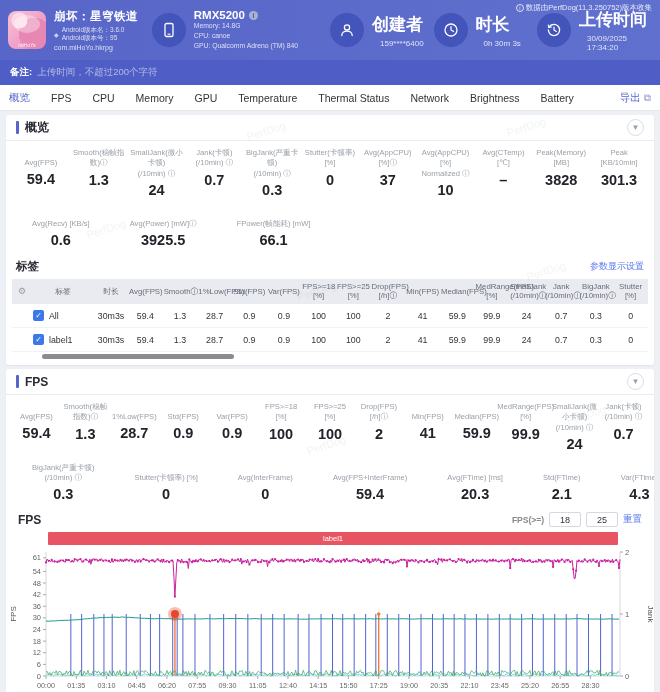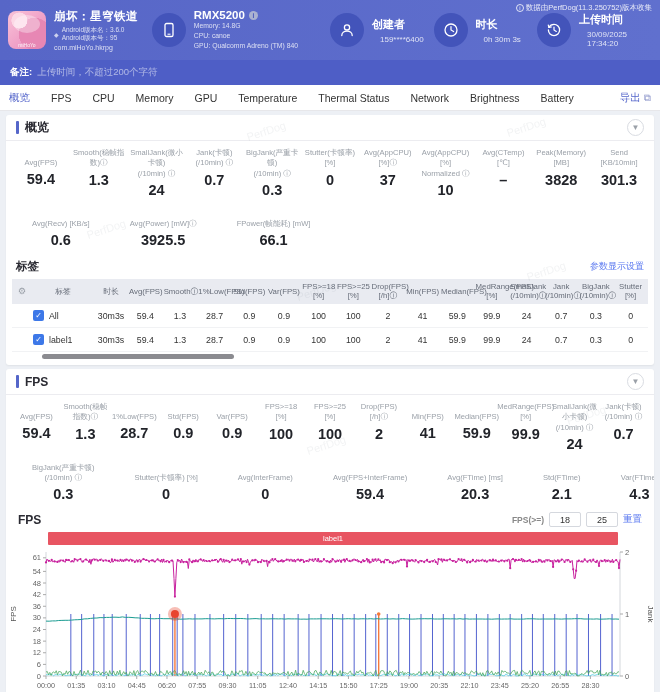--- a/index.html
+++ b/index.html
@@ -21,21 +21,21 @@
   .diamond { color:rgba(255,255,255,.7); font-size:6px; }
   .gvers { font-size:6.5px; color:rgba(255,255,255,.78); line-height:1.3; }
   .gpkg { font-size:7px; color:rgba(255,255,255,.78); margin-top:2px; }
   .blk { display:flex; align-items:center; gap:8px; }
   .circ { width:34px; height:34px; border-radius:50%; background:#4354ba; flex:none; display:flex; align-items:center; justify-content:center; }
   .dev { width:186px; }
   .dev-name { font-size:11.5px; font-weight:bold; display:flex; align-items:center; gap:4px;}
   .badge { width:9px;height:9px;border-radius:50%;background:rgba(190,195,210,.8); color:#4354ba; font-size:6.5px; line-height:9px; text-align:center; font-weight:bold;}
   .dev-line { font-size:6.8px; color:rgba(255,255,255,.78); line-height:1.45; }
   .meta { width:108px; }
-  .meta-label { font-size:11px; font-weight:bold; }
+  .meta-label { font-size:17px; font-weight:bold; }
   .meta-val { font-size:8px; color:rgba(255,255,255,.8); margin-top:3px;margin-left:8px; }
   
   .remark { height:25px; background:#4e5ec6; color:#fff; display:flex; align-items:center; padding:0 10px; gap:5px; }
   .remark-label { font-size:9.5px; font-weight:bold; }
   .remark-ph { font-size:9.5px; color:rgba(255,255,255,.55); }
   
   .tabbar { height:26px; background:#fff; display:flex; align-items:center; padding:0 9px; border-bottom:1px solid #e7e7ea; }
   .tab { font-size:10.5px; color:#333; margin-right:21px; cursor:pointer; white-space:nowrap; }
   .tab.active { color:#5667cb; }
   .export { margin-left:auto; font-size:10.5px; color:#5667cb; display:flex; align-items:center; gap:3px; cursor:pointer;}
@@ -221,21 +221,21 @@
       </div>
       <div class="stat">
         <div class="stat-label">Avg(CTemp)[℃]</div>
         <div class="stat-value">–</div>
       </div>
       <div class="stat">
         <div class="stat-label">Peak(Memory) [MB]</div>
         <div class="stat-value">3828</div>
       </div>
       <div class="stat">
-        <div class="stat-label">Send [KB/10min]</div>
+        <div class="stat-label">Peak [KB/10min]</div>
         <div class="stat-value">301.3</div>
       </div>
     </div>
   <div id="ov-row2" class="stats-row left">
       <div class="stat">
         <div class="stat-label">Avg(Recv) [KB/s]</div>
         <div class="stat-value">0.6</div>
       </div>
       <div class="stat">
         <div class="stat-label">Avg(Power) [mW]ⓘ</div>

